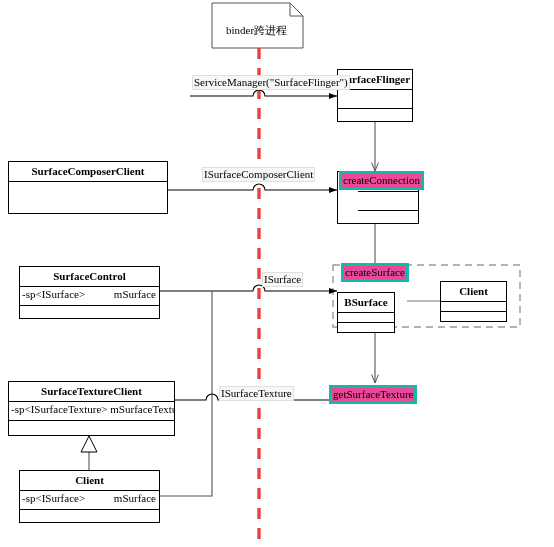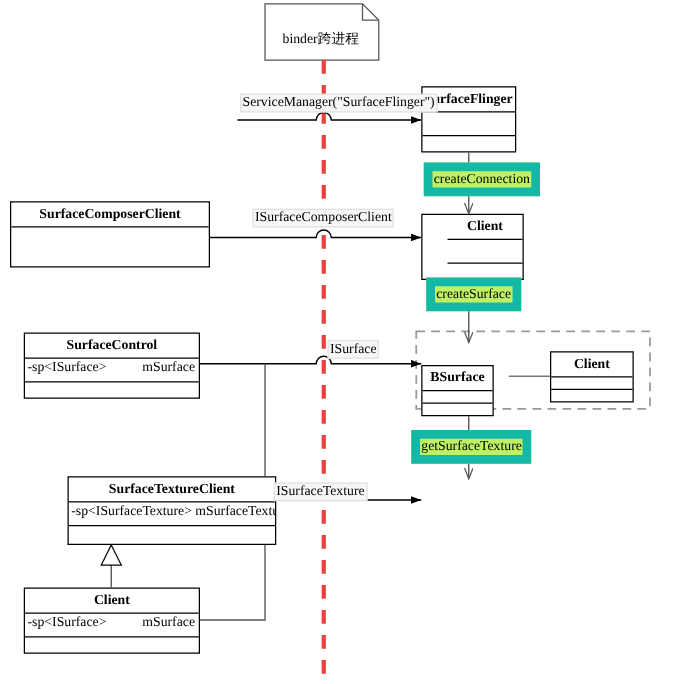--- a/index.html
+++ b/index.html
@@ -97,22 +97,23 @@
     position: absolute;
     font-size: 11px;
     color: #000000;
     background: #f7f7f7;
     border: 1px solid #e0e0e0;
     padding: 0 1px;
     white-space: nowrap;
     line-height: 13px;
   }
   .edge-label.plain {
-    background: #bef264;
-    border: 7px solid #14b8a6;
+    background: #ec4899;
+    border: 3px solid #14b8a6;
+    margin-top: 41px;
   }
 </style>
 </head>
 <body>
 
 <div id="canvas">
 
   <svg class="layer" viewBox="0 0 554 547">
     <defs>
       <marker id="arrowFilled" markerWidth="9" markerHeight="9" refX="8.5" refY="3.2" orient="auto" markerUnits="userSpaceOnUse">
@@ -201,21 +202,21 @@
     <div class="uml-attrs empty" style="height:10px;"></div>
     <div class="uml-ops" style="height:9px;"></div>
   </div>
 
   <div class="umlbox" style="left:440px; top:281px; width:67px; height:41px;">
     <div class="uml-title">Client</div>
     <div class="uml-attrs empty" style="height:10px;"></div>
     <div class="uml-ops" style="height:9px;"></div>
   </div>
 
-  <div class="umlbox" style="left:8px; top:381px; width:167px; height:55px;margin-left:46px;">
+  <div class="umlbox" style="left:8px; top:381px; width:167px; height:55px;">
     <div class="uml-title">SurfaceTextureClient</div>
     <div class="uml-attrs">
       <span class="attr-full">-sp&lt;ISurfaceTexture&gt;  mSurfaceTexture;</span>
     </div>
     <div class="uml-ops"></div>
   </div>
 
 
   <div class="umlbox" style="left:19px; top:470px; width:141px; height:53px;">
     <div class="uml-title">Client</div>

